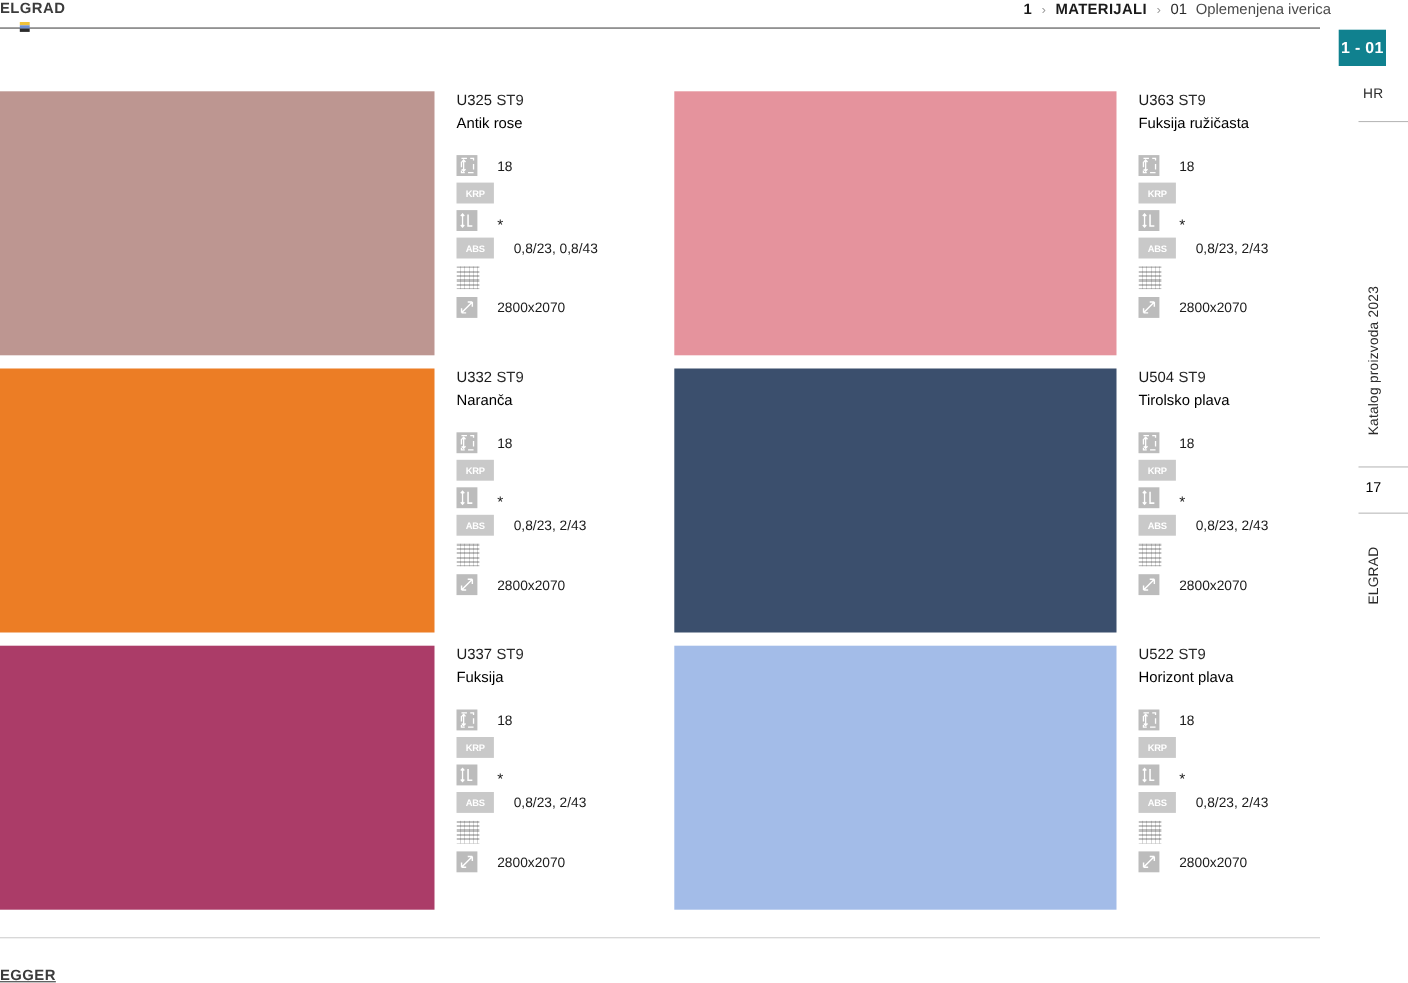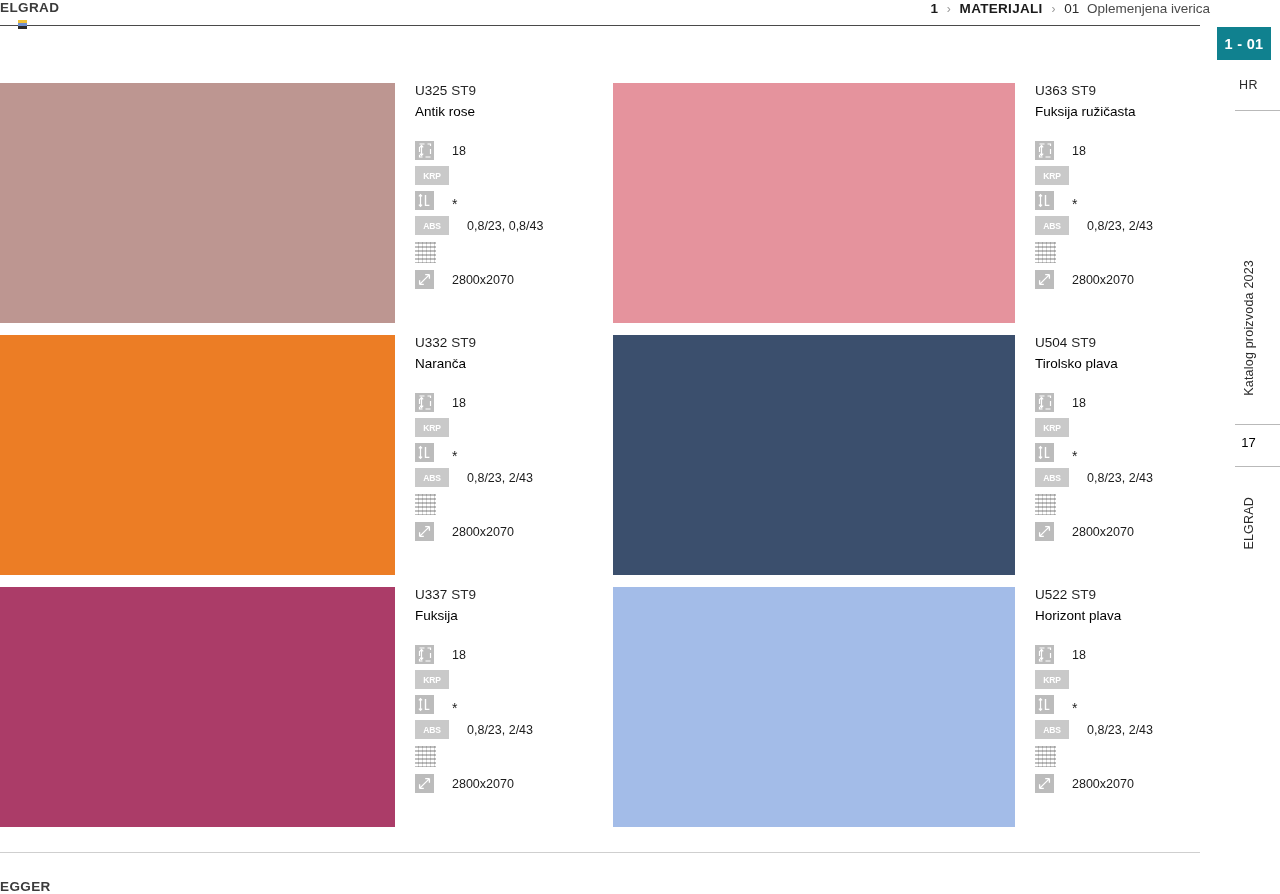--- a/index.html
+++ b/index.html
@@ -71,21 +71,21 @@
     position: absolute;
     top: 0;
     left: 1217px;
     width: 63px;
     height: 894px;
   }
   .rail-badge {
     position: absolute;
     left: 0;
     top: 27px;
-    width: 54px;
+    width: 43px;
     height: 33px;
     background: #10818f;
     color: #ffffff;
     font-size: 14.5px;
     font-weight: bold;
     display: flex;
     align-items: center;
     justify-content: center;
     letter-spacing: 0.3px;
   }
@@ -262,20 +262,21 @@
     background: #cfcfcf;
   }
   .footer-brand {
     position: absolute;
     left: 0;
     top: 879px;
     font-size: 13.5px;
     font-weight: bold;
     letter-spacing: 0.4px;
     color: #3b3b3b;
+    text-decoration: underline;
   }
 </style>
 </head>
 <body>
 
 <div class="header">
   <div class="header-brand">ELGRAD</div>
 
   <div class="breadcrumb">
     <span class="bc-num">1</span>

